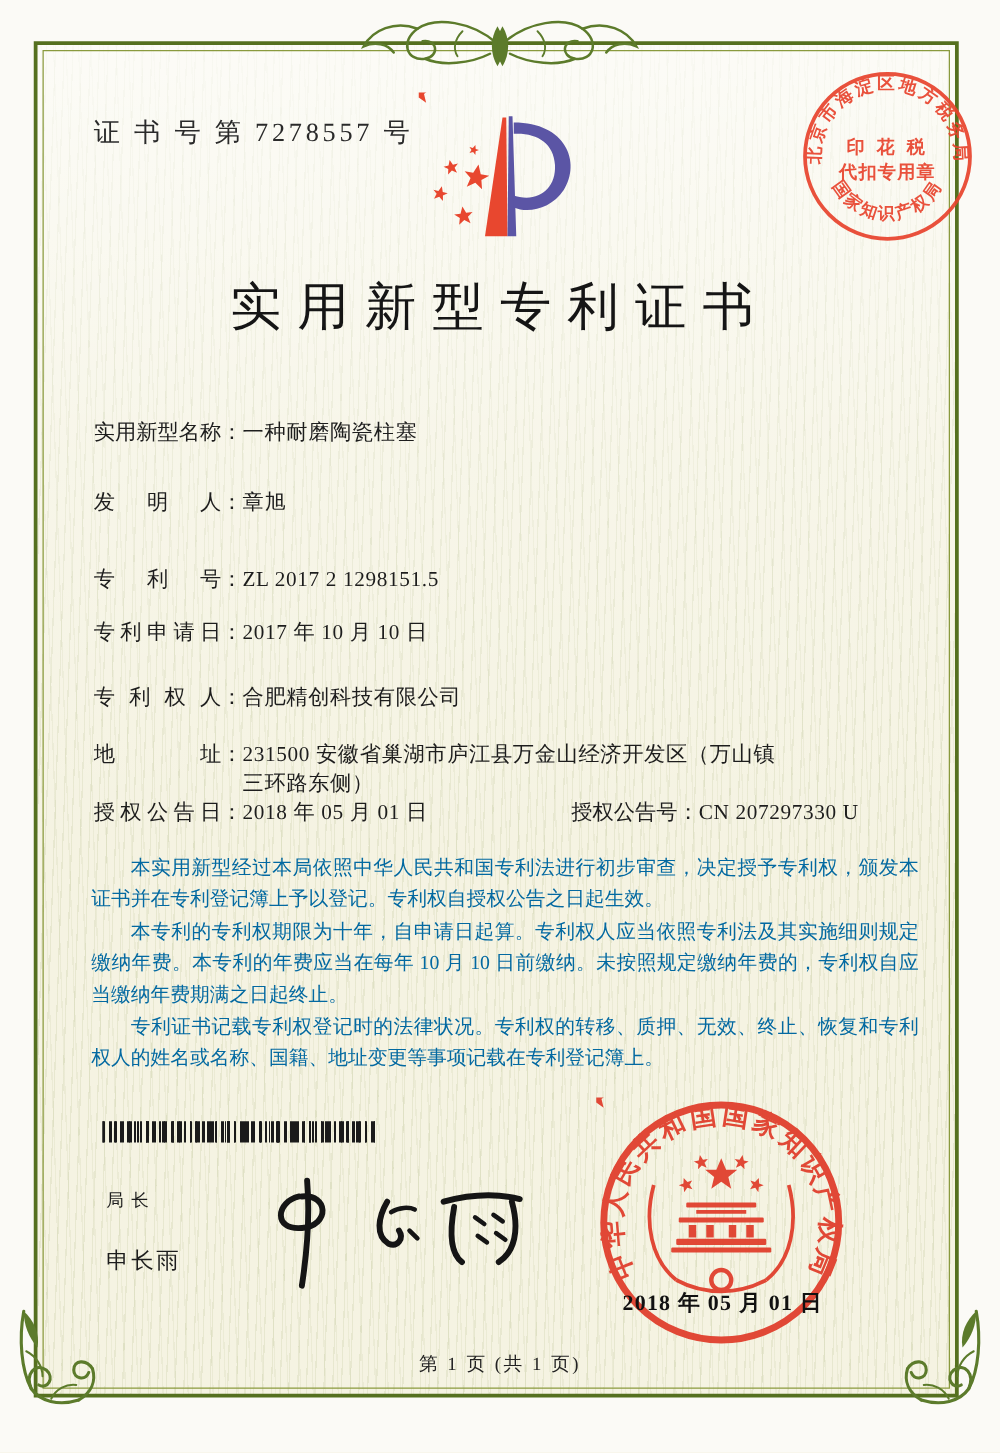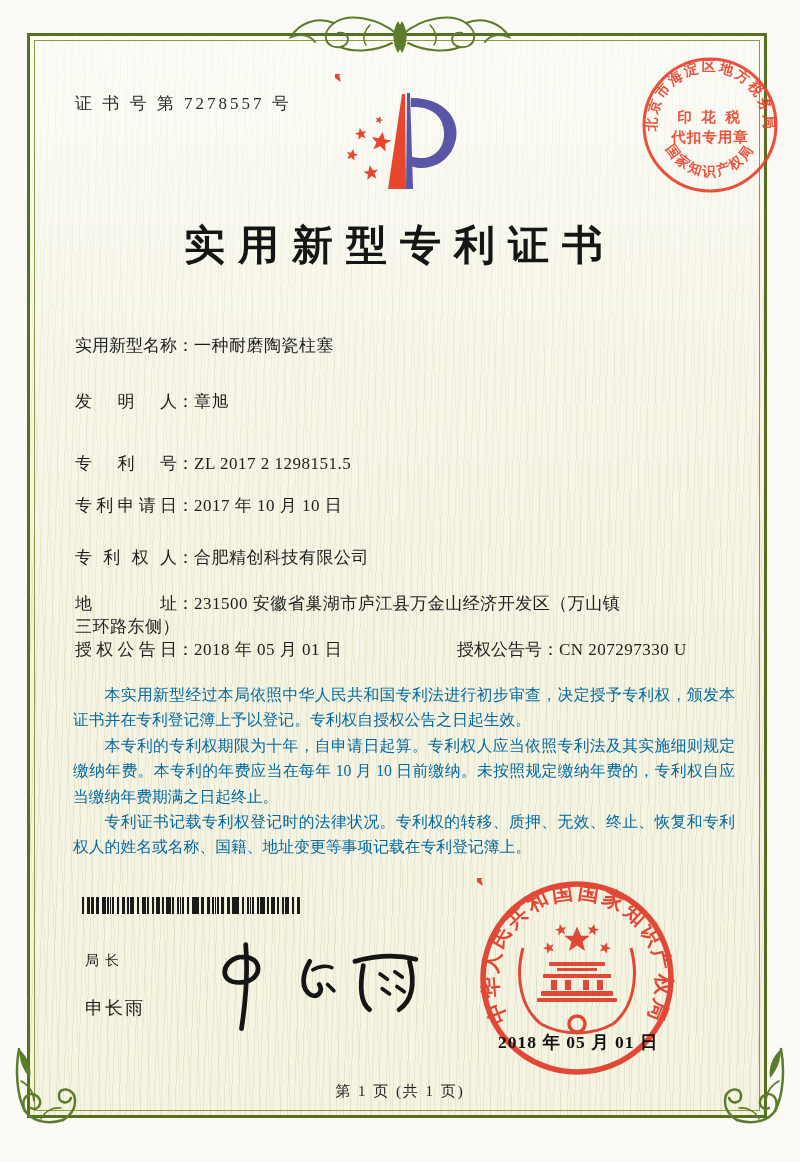--- a/index.html
+++ b/index.html
@@ -19,34 +19,34 @@
   }
   .border-outer{
     position:absolute;left:27px;top:33px;width:740px;height:1085px;
     border:3px solid #55701f;box-sizing:border-box;
   }
   .border-inner{
     position:absolute;left:34px;top:40px;width:726px;height:1071px;
     border:1.5px solid #8a9a3e;box-sizing:border-box;
   }
   .cert-no{
-    position:absolute;left:75px;top:92px;font-size:17px;letter-spacing:3px;color:#2a2a2a;font-family:Liberation Serif, serif;
+    position:absolute;left:75px;top:92px;font-size:21px;letter-spacing:3px;color:#2a2a2a;font-family:Liberation Serif, serif;
   }
   .logo-wrap{position:absolute;left:335px;top:74px;width:130px;height:130px;}
   .tax-stamp{position:absolute;left:640px;top:55px;width:140px;height:140px;opacity:.92;}
   .title{
     position:absolute;left:0;top:218px;width:800px;text-align:center;
-    font-size:41px;font-weight:700;letter-spacing:13px;color:#151515;
+    font-size:41px;font-weight:400;letter-spacing:13px;color:#151515;
   }
   .fields{position:absolute;left:75px;top:0;width:660px;font-size:17px;}
   .frow{position:absolute;left:0;white-space:nowrap;}
   .flabel{display:inline-block;width:102px;text-align:justify;text-align-last:justify;vertical-align:top;}
   .fcolon{display:inline-block;width:17px;}
   .fvalue{letter-spacing:.5px;}
-  .addr-line2{letter-spacing:.5px;}
+  .addr-line2{margin-left:119px;letter-spacing:.5px;}
   .frow-right{position:absolute;left:382px;top:0;white-space:nowrap;}
   .body-text{
     position:absolute;left:73px;top:682px;width:662px;
     font-size:15.8px;line-height:25.4px;text-align:justify;color:#0369a1;
   }
   .body-text p{margin:0;text-indent:2em;}
   .barcode{
     position:absolute;left:82px;top:897px;width:218px;height:17px;
     background-image:
       repeating-linear-gradient(90deg,#1a1a1a 0 2px,rgba(0,0,0,0) 2px 5px),

